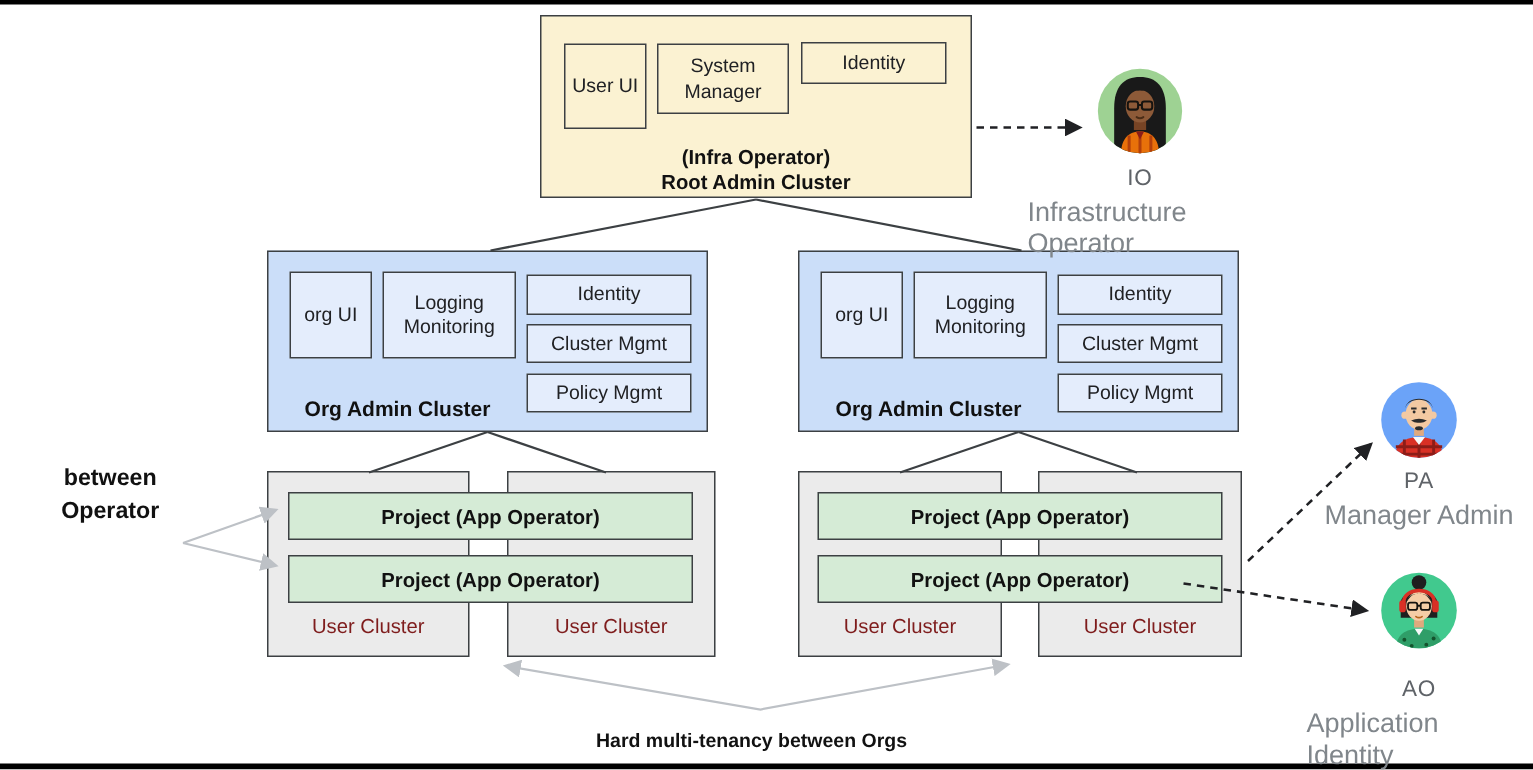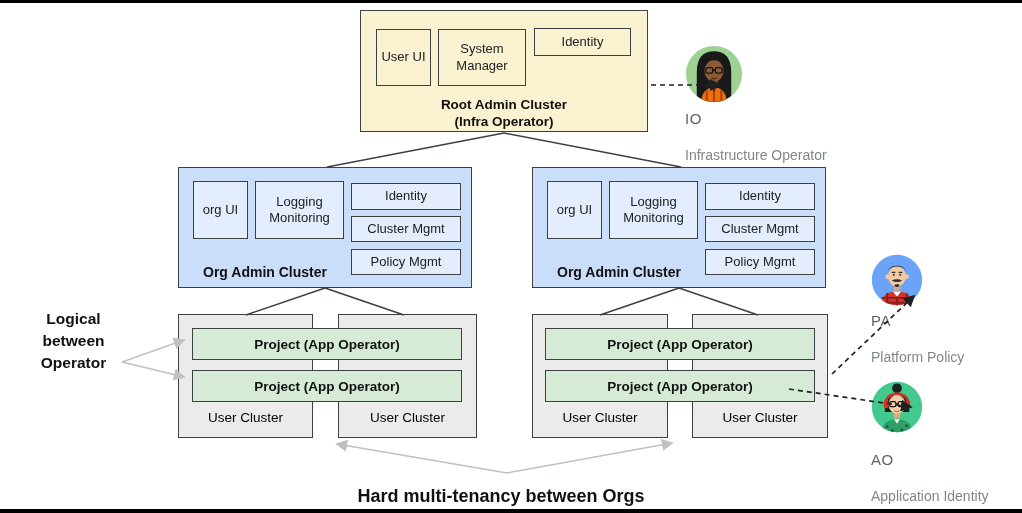--- a/index.html
+++ b/index.html
@@ -16,31 +16,31 @@
   .org{background:#CBDEF9;}
   .chip{
     position:absolute;border:1.5px solid #3c4043;box-sizing:border-box;
     display:flex;align-items:center;justify-content:center;text-align:center;
     font-size:13px;line-height:1.25;color:#202124;background:#FBF2D2;
   }
   .org .chip{background:#E4EDFC;}
   .cluster-title{position:absolute;text-align:center;font-weight:bold;font-size:13.5px;color:#111;line-height:1.25;}
   .user-group{position:absolute;z-index:2;}
   .user-box{position:absolute;border:1.6px solid #3c4043;background:#EBEBEB;box-sizing:border-box;}
-  .user-label{position:absolute;left:0;width:100%;text-align:center;font-size:13.5px;color:#000000;}
+  .user-label{position:absolute;left:0;width:100%;text-align:center;font-size:13.5px;color:#7f1d1d;}
   .project-bar{
     position:absolute;border:1.6px solid #3c4043;background:#D5EBD6;box-sizing:border-box;
     display:flex;align-items:center;justify-content:center;font-weight:bold;font-size:13.5px;color:#111;z-index:3;
   }
   .annotation{position:absolute;font-weight:bold;color:#111;text-align:center;z-index:2;}
   .left-note{font-size:15.5px;line-height:22px;}
-  .bottom-note{font-size:18px;}
-  .persona{position:absolute;display:flex;flex-direction:column;align-items:flex-start;z-index:2;}
+  .bottom-note{font-size:13px;}
+  .persona{position:absolute;display:flex;flex-direction:column;align-items:center;z-index:2;}
   .persona-code{font-size:15px;color:#5f6368;letter-spacing:0.5px;}
-  .persona-role{font-size:14px;color:#80868b;margin-top:20px;}
+  .persona-role{font-size:18px;color:#80868b;margin-top:4px;}
 </style>
 </head>
 <body>
 
 <div class="bar top"></div>
 <div class="bar bottom"></div>
 
 <svg class="overlay" width="1022" height="513" viewBox="0 0 1022 513">
   <defs>
     <marker id="ah-dark" viewBox="0 0 10 10" refX="8.5" refY="5" markerWidth="7" markerHeight="7" orient="auto-start-reverse">
@@ -61,25 +61,25 @@
   <line x1="122" y1="362" x2="184" y2="377" stroke="#BDC1C6" stroke-width="1.5" marker-end="url(#ah-gray)"></line>
   <polyline points="337,444 507,473 672,443" fill="none" stroke="#BDC1C6" stroke-width="1.5" marker-start="url(#ah-gray)" marker-end="url(#ah-gray)"></polyline>
 
   <line x1="651" y1="85" x2="720" y2="85" stroke="#202124" stroke-width="1.7" stroke-dasharray="5 4" marker-end="url(#ah-dark)"></line>
   <line x1="832" y1="374" x2="914" y2="296" stroke="#202124" stroke-width="1.7" stroke-dasharray="5 4" marker-end="url(#ah-dark)"></line>
   <line x1="789" y1="389" x2="911" y2="407" stroke="#202124" stroke-width="1.7" stroke-dasharray="5 4" marker-end="url(#ah-dark)"></line>
 </svg>
 
 <div class="cluster root" style="left:360px;top:10px;width:288px;height:122px;">
   <div class="chip" style="left:15px;top:18px;width:55px;height:57px;">User UI</div>
-  <div class="chip" style="left:77px;top:18px;width:88px;height:57px;">System Manager</div>
+  <div class="chip" style="left:77px;top:18px;width:88px;height:47px;">System Manager</div>
   <div class="chip" style="left:173px;top:17px;width:97px;height:28px;">Identity</div>
   <div class="cluster-title" style="left:0;width:100%;top:86px;">
+    <div>(Infra Operator)</div>
     <div>Root Admin Cluster</div>
-    <div>(Infra Operator)</div>
   </div>
 </div>
 
 <div class="cluster org" style="left:178px;top:167px;width:294px;height:121px;">
   <div class="chip" style="left:14px;top:13px;width:55px;height:58px;">org UI</div>
   <div class="chip" style="left:76px;top:13px;width:89px;height:58px;">Logging Monitoring</div>
   <div class="chip" style="left:172px;top:15px;width:110px;height:27px;">Identity</div>
   <div class="chip" style="left:172px;top:48px;width:110px;height:26px;">Cluster Mgmt</div>
   <div class="chip" style="left:172px;top:81px;width:110px;height:26px;">Policy Mgmt</div>
   <div class="cluster-title" style="left:0;width:172px;top:96px;font-size:14px;">Org Admin Cluster</div>
@@ -110,21 +110,20 @@
     <div class="user-label" style="bottom:12px;">User Cluster</div>
   </div>
   <div class="user-box" style="left:160px;top:0;width:136px;height:124px;">
     <div class="user-label" style="bottom:12px;">User Cluster</div>
   </div>
   <div class="project-bar" style="left:13px;top:14px;width:270px;height:32px;">Project (App Operator)</div>
   <div class="project-bar" style="left:13px;top:56px;width:270px;height:32px;">Project (App Operator)</div>
 </div>
 
 <div class="annotation left-note" style="left:2px;top:308px;width:143px;">
-  <div>Logical</div>
   <div>between</div>
   <div>Operator</div>
 </div>
 <div class="annotation bottom-note" style="left:301px;top:486px;width:400px;">Hard multi-tenancy between Orgs</div>
 
 <div class="persona" style="left:685px;top:45px;width:150px;">
   <svg width="58" height="58" viewBox="0 0 64 64">
     <defs>
         <clipPath id="cio">
           <circle cx="32" cy="32" r="31"></circle>
@@ -169,21 +168,21 @@
       <ellipse cx="32" cy="27.5" rx="11" ry="12.5" fill="#F3C9A2"></ellipse>
       <path d="M20.5 24 C20.5 12.5 43.5 12.5 43.5 24 C43.5 17.5 38 14.5 32 14.5 C26 14.5 20.5 17.5 20.5 24 Z" fill="#2B2B2B"></path>
       <path d="M25.5 22.5 h4.5 M34 22.5 h4.5" stroke="#2B2B2B" stroke-width="1.6"></path>
       <circle cx="28" cy="25.5" r="1.2" fill="#2B2B2B"></circle>
         <circle cx="36" cy="25.5" r="1.2" fill="#2B2B2B"></circle>
       <path d="M25.5 32.5 Q32 29.5 38.5 32.5 Q35 34.8 32 34.2 Q29 34.8 25.5 32.5 Z" fill="#2B2B2B"></path>
       <ellipse cx="32" cy="38.8" rx="3.2" ry="1.7" fill="#2B2B2B"></ellipse>
     </g>
   </svg>
   <div class="persona-code" style="margin-top:6px;">PA</div>
-  <div class="persona-role">Platform Policy</div>
+  <div class="persona-role">Manager Admin</div>
 </div>
 
 <div class="persona" style="left:871px;top:381px;width:150px;">
   <svg width="52" height="52" viewBox="0 0 64 64">
     <defs>
         <clipPath id="cao">
           <circle cx="32" cy="32" r="31"></circle>
         </clipPath>
       </defs>
     <circle cx="32" cy="32" r="31" fill="#41C98E"></circle>

